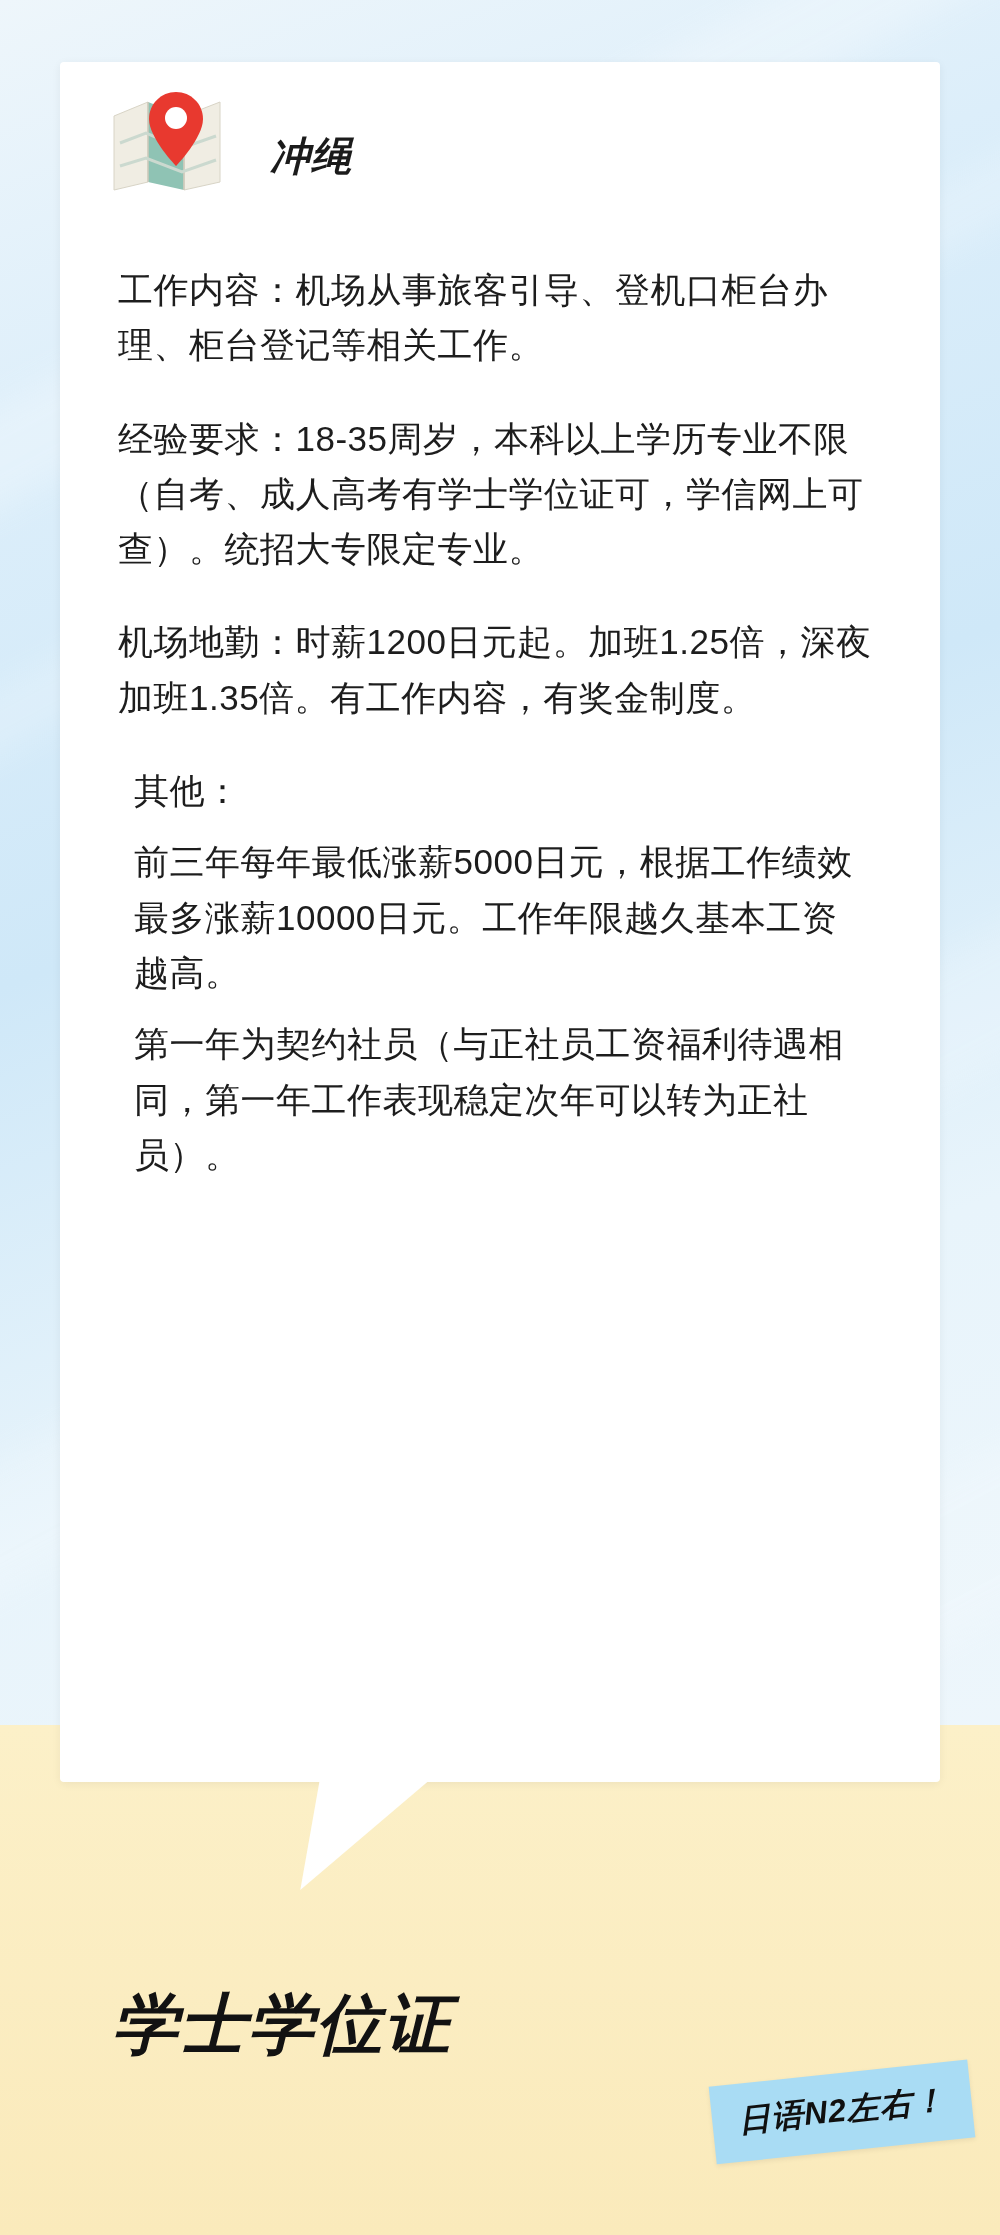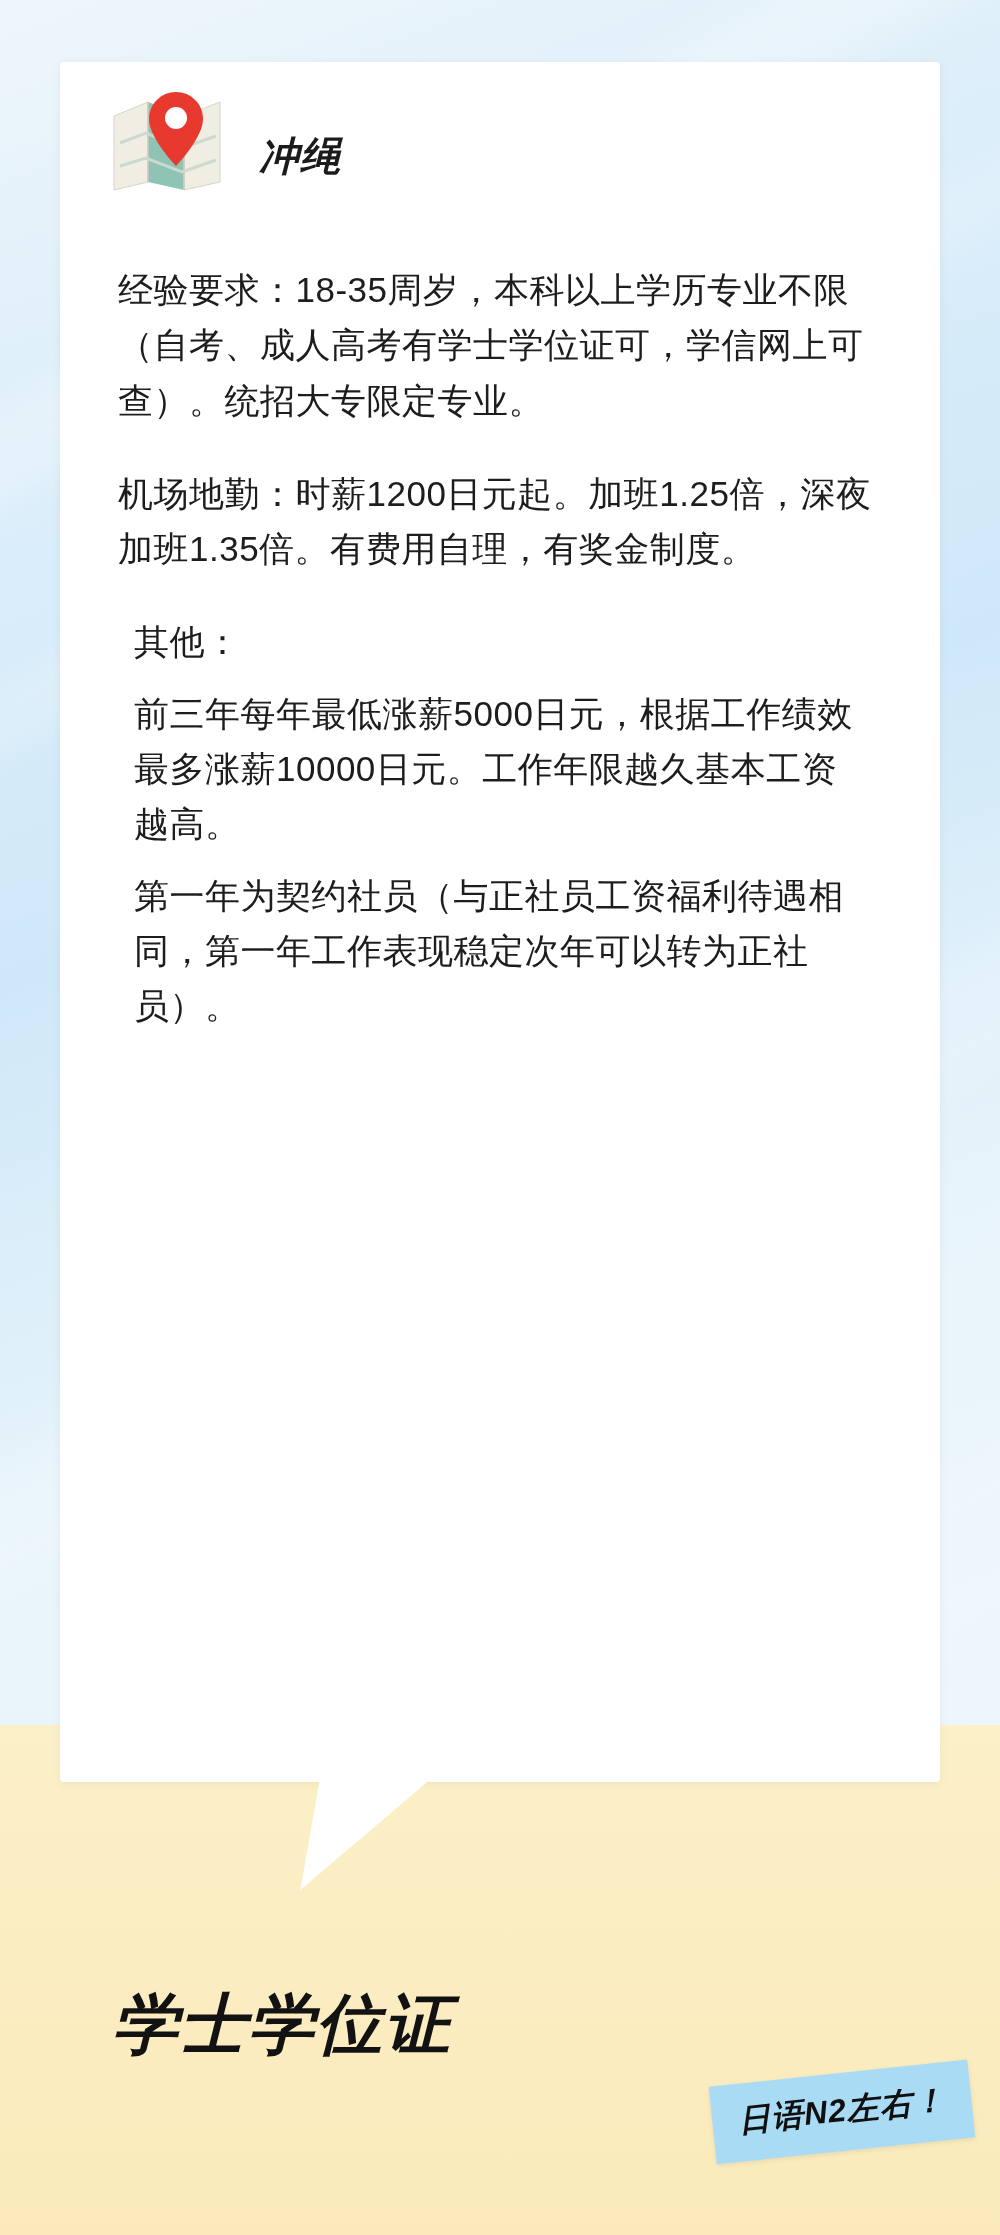--- a/index.html
+++ b/index.html
@@ -75,21 +75,21 @@
     transform: skewX(-10deg);
   }
 
   
   .header {
     position: absolute;
     left: 110px;
     top: 88px;
     display: flex;
     align-items: center;
-    gap: 29px;
+    gap: 40px;
   }
   .map-icon {
     width: 120px;
     height: 106px;
     position: relative;
   }
   .location-text {
     font-size: 40px;
     font-weight: bold;
     font-style: italic;
@@ -185,24 +185,25 @@
 
         <path d="M66,4 C51,4 39,16 39,31 C39,50 66,78 66,78 C66,78 93,50 93,31 C93,16 81,4 66,4 Z" fill="#e8392f"></path>
         <circle cx="66" cy="30" r="11" fill="#ffffff"></circle>
       </svg>
     </div>
     <div class="location-text">冲绳</div>
   </div>
 
   <div class="body-text">
 
+    <p class="para">工作内容：机场从事旅客引导、登机口柜台办理、柜台登记等相关工作。</p>
 
     <p class="para"><span>经验要求：18-35周岁，本科以上学历专业不限（自考、成人高考有</span><b>学士学位证</b><span>可，</span><b>学信网上可查</b><span>）。统招大专限定专业。</span></p>
 
-    <p class="para"><span>机场地勤：时薪1200日元起。加班1.25倍，深夜加班1.35倍。有</span><b>费用自理</b><span>，有</span><b>奖金制度</b><span>。</span></p>
+    <p class="para"><span>机场地勤：时薪1200日元起。加班1.25倍，深夜加班1.35倍。有</span><b>工作内容</b><span>，有</span><b>奖金制度</b><span>。</span></p>
 
     <div class="block-lines">
       <p class="para tight line">其他：</p>
       <p class="para tight line">前三年每年最低涨薪5000日元，根据工作绩效最多涨薪10000日元。工作年限越久基本工资越高。</p>
       <p class="para tight line">第一年为契约社员（与正社员工资福利待遇相同，第一年工作表现稳定次年可以转为正社员）。</p>
     </div>
 
   </div>
 
   <div class="big-title">学士学位证</div>

